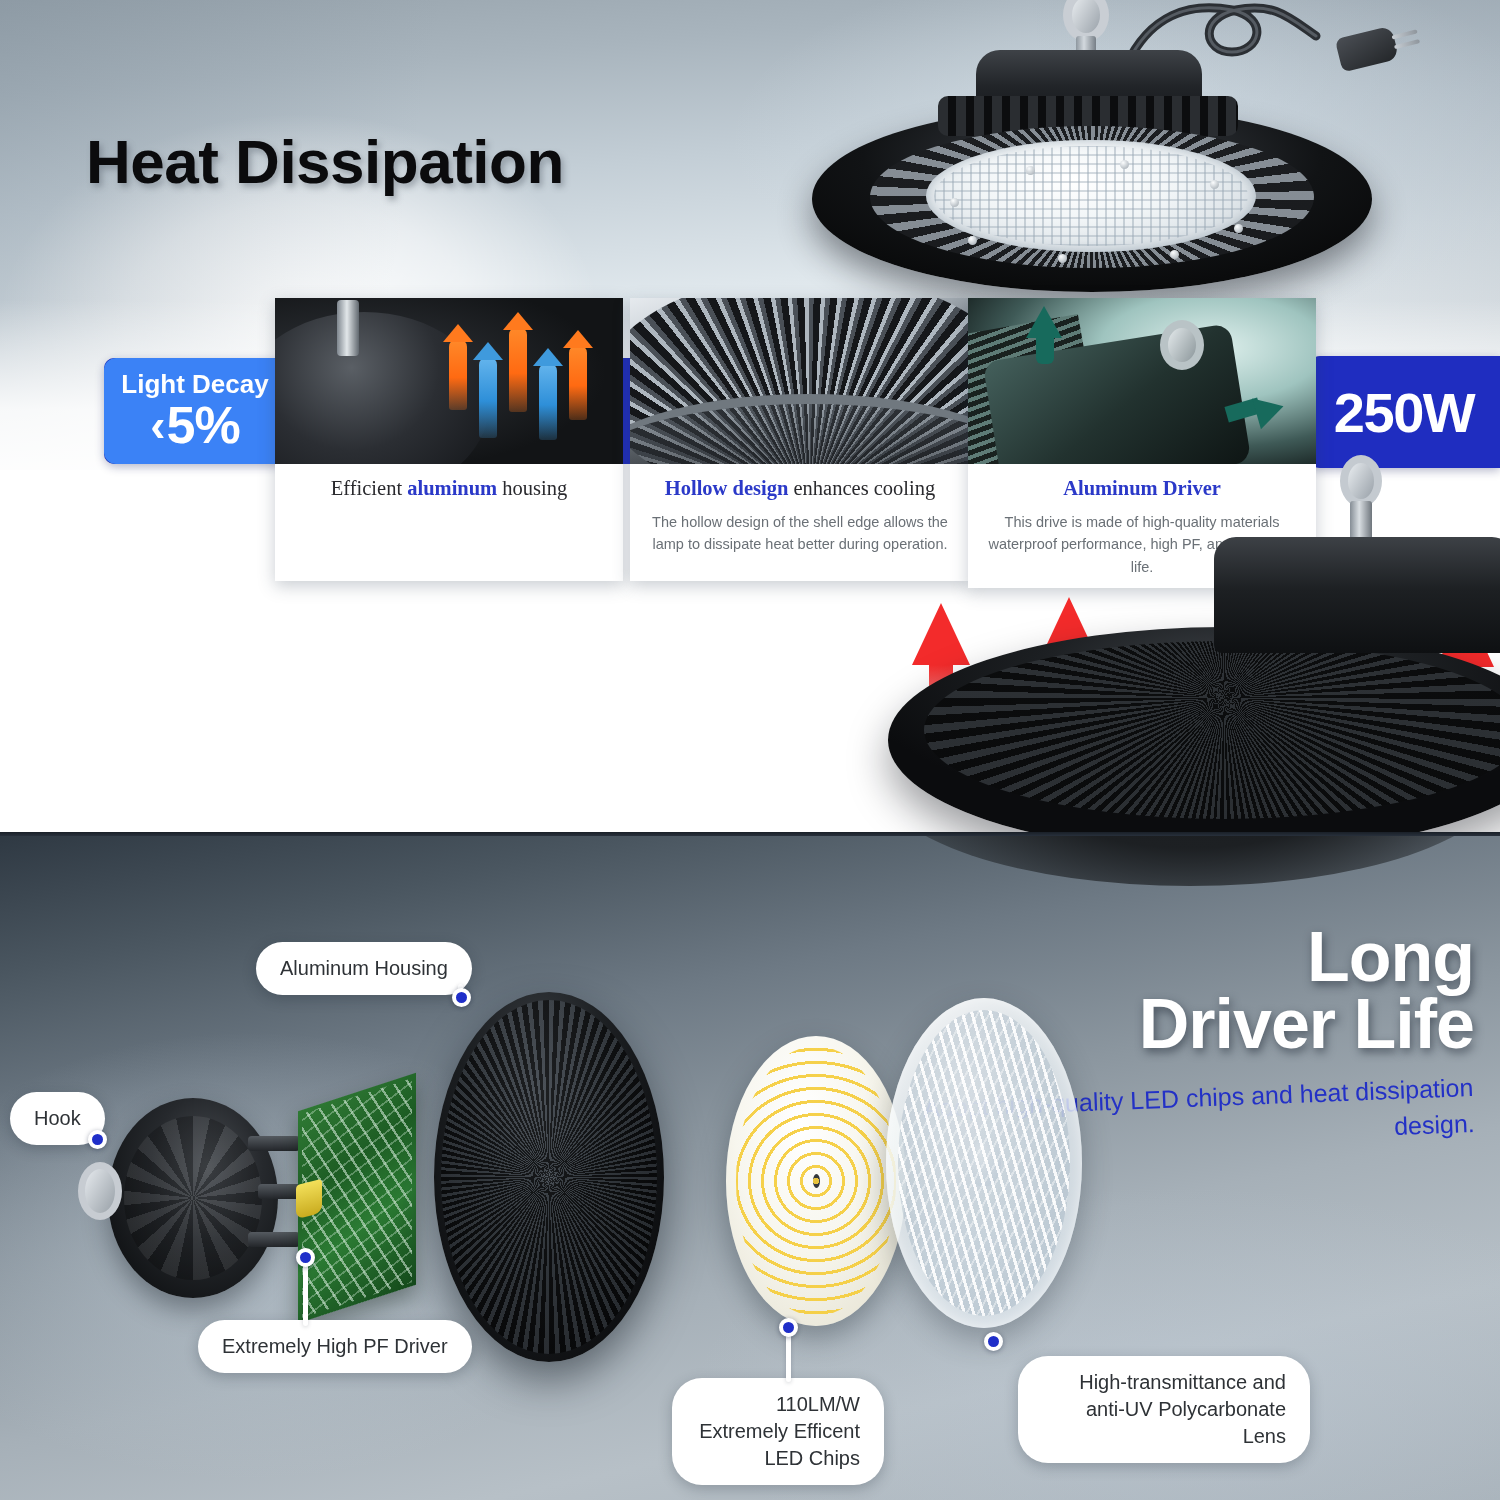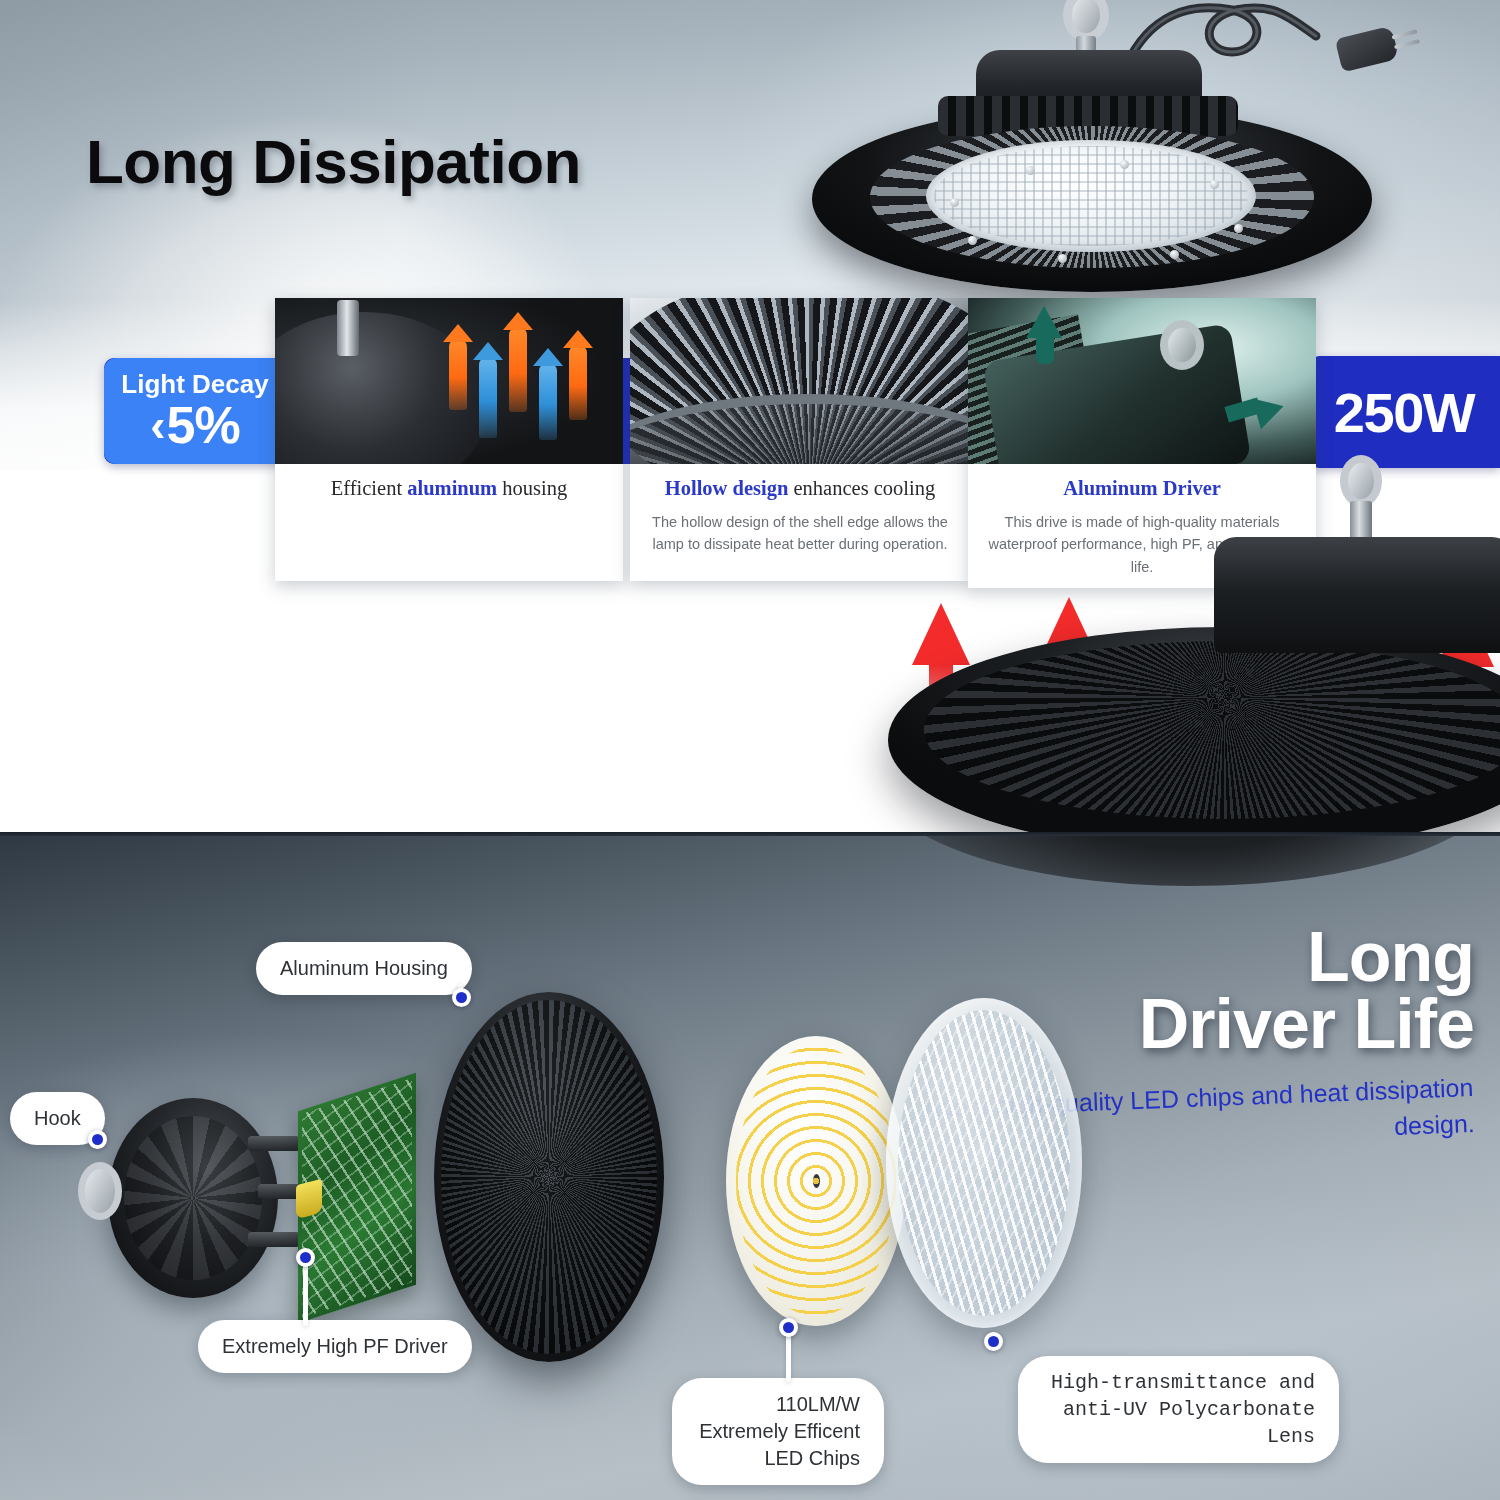--- a/index.html
+++ b/index.html
@@ -429,21 +429,21 @@
     box-shadow:0 1px 4px rgba(25,35,48,0.2);
   }
 </style>
 </head>
 <body>
 
 <div class="top-section">
   <div class="top-bg"></div>
   <div class="top-bg-fade"></div>
 
-  <div class="heading-top">Long Dissipation</div>
+  <div class="heading-top">Heat Dissipation</div>
 
   <div class="hero-lamp">
     <div class="hl-cord">
       <svg width="230" height="120" viewBox="0 0 230 120">
         <path d="M6,70 C30,18 70,6 112,14 C150,22 140,56 112,56 C84,56 78,22 116,14 C154,6 170,22 196,40" fill="none" stroke="#2b2f34" stroke-width="9" stroke-linecap="round"></path>
         <path d="M6,70 C30,18 70,6 112,14 C150,22 140,56 112,56 C84,56 78,22 116,14 C154,6 170,22 196,40" fill="none" stroke="#555b62" stroke-width="3" stroke-linecap="round"></path>
       </svg>
     </div>
     <div class="hl-plug"></div>
     <div class="hl-hook"></div>
@@ -575,14 +575,14 @@
 <div class="dot" style="left:452px;top:988px;"></div>
 
 <div class="pill" style="left:198px;top:1320px;">Extremely High PF Driver</div>
 <div class="leader" style="left:303px;top:1262px;height:64px;"></div>
 <div class="dot" style="left:296px;top:1248px;"></div>
 
 <div class="pill two" style="left:672px;top:1378px;width:212px;">110LM/W Extremely Efficent LED Chips</div>
 <div class="leader" style="left:786px;top:1330px;height:52px;"></div>
 <div class="dot" style="left:779px;top:1318px;"></div>
 
-<div class="pill two" style="left:1018px;top:1356px;width:321px;font-family:Liberation Mono, monospace;">High-transmittance and anti-UV Polycarbonate Lens</div>
+<div class="pill two" style="left:1018px;top:1356px;width:292px;">High-transmittance and anti-UV Polycarbonate Lens</div>
 <div class="dot" style="left:984px;top:1332px;"></div>
 
 </body></html>

